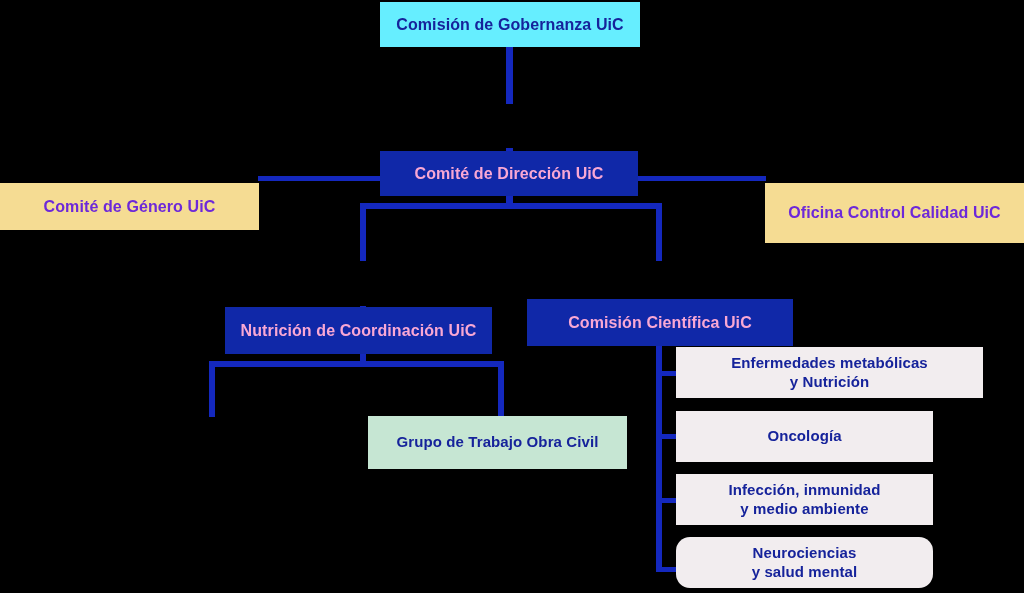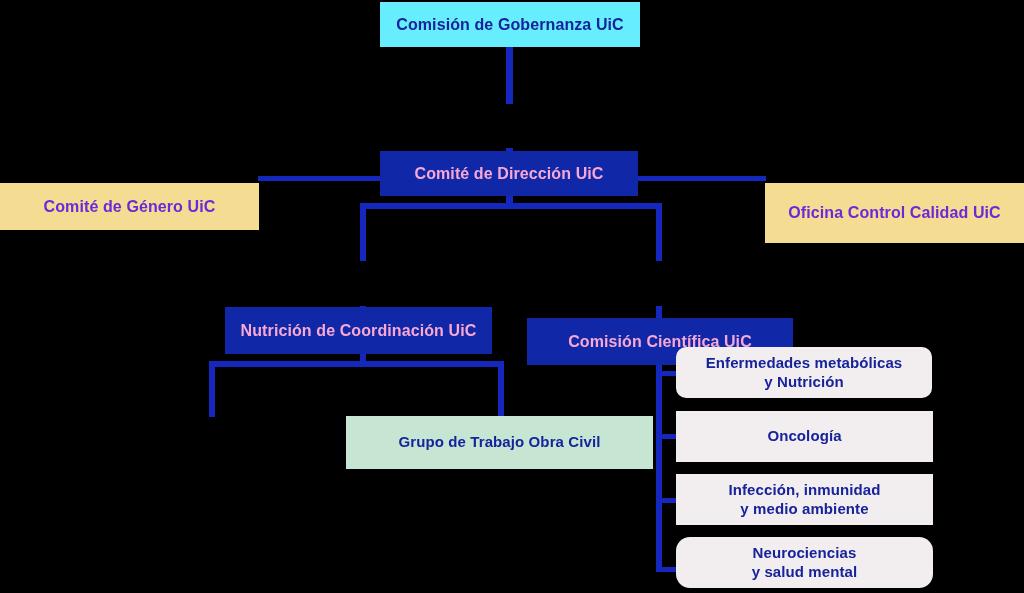--- a/index.html
+++ b/index.html
@@ -96,26 +96,26 @@
   <div class="node governance" style="left:380px; top:2px; width:260px; height:45px;">Comisión de Gobernanza UiC</div>
 
   <div class="node dark" style="left:380px; top:103px; width:258px; height:45px;">Comité de Dirección UiC</div>
 
   <div class="node tan" style="left:0px; top:155px; width:259px; height:47px;">Comité de Género UiC</div>
 
   <div class="node tan" style="left:765px; top:155px; width:259px; height:60px;">Oficina Control Calidad UiC</div>
 
   <div class="node dark" style="left:225px; top:259px; width:267px; height:47px;">Nutrición de Coordinación UiC</div>
 
-  <div class="node dark" style="left:527px; top:270px; width:266px; height:47px;">Comisión Científica UiC</div>
+  <div class="node dark" style="left:527px; top:251px; width:266px; height:47px;">Comisión Científica UiC</div>
 
 
-  <div class="node green" style="left:346px; top:416px; width:307px; height:53px;">Grupo de Trabajo Obra Civil</div>
+  <div class="node green" style="left:368px; top:416px; width:259px; height:53px;">Grupo de Trabajo Obra Civil</div>
 
-  <div class="node pink multiline" style="left:676px; top:347px; width:256px; height:51px;border-radius:10px;">Enfermedades metabólicas<br>y Nutrición</div>
+  <div class="node pink multiline" style="left:676px; top:347px; width:307px; height:51px;">Enfermedades metabólicas<br>y Nutrición</div>
 
   <div class="node pink multiline" style="left:676px; top:474px; width:257px; height:51px;">Infección, inmunidad<br>y medio ambiente</div>
 
   <div class="node pink" style="left:676px; top:411px; width:257px; height:51px;">Oncología</div>
 
   <div class="node pink multiline" style="left:676px; top:537px; width:257px; height:51px;border-radius:14px;">Neurociencias<br>y salud mental</div>
 
 </div>
 
 </body></html>

